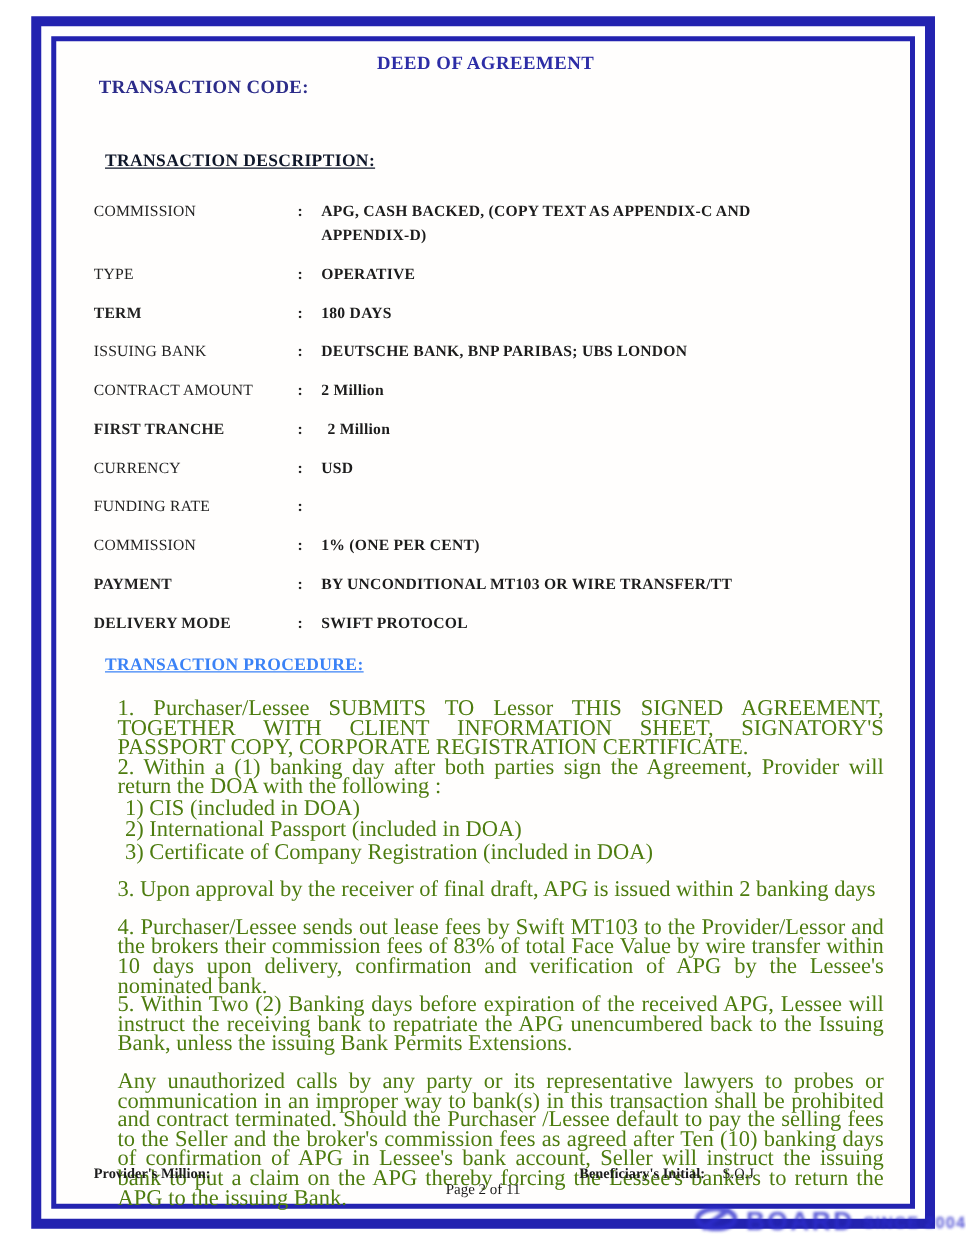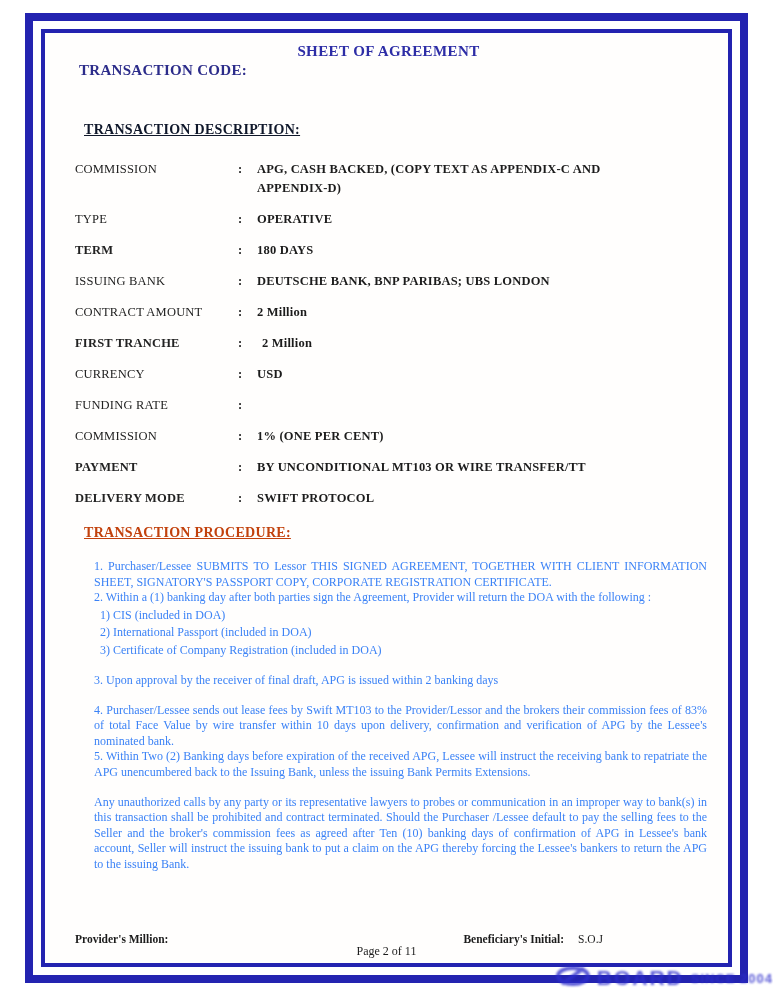--- a/index.html
+++ b/index.html
@@ -45,42 +45,42 @@
     padding-left:4px;
   }
   .section-heading{
     font-weight:bold;
     font-size:14px;
     letter-spacing:.3px;
     text-decoration:underline;
     padding-left:9px;
   }
   .heading-red{ color:#0f172a; margin-top:43px; }
-  .heading-blue{ color:#c2410c; margin-top:17px; }
+  .heading-blue{ color:#3b82f6; margin-top:17px; }
   .fields{ margin-top:22px; }
   .field-row{
     display:flex;
     align-items:flex-start;
     font-size:12.5px;
     margin-bottom:12px;
     line-height:19px;
     letter-spacing:.2px;
   }
   .field-label{ flex:0 0 163px; color:#222; }
   .bold-label .field-label{ font-weight:bold; }
   .field-colon{ flex:0 0 19px; font-weight:bold; }
   .field-value{ font-weight:bold; max-width:400px; }
   .indent-sm{ padding-left:5px; }
   .proc{
     margin-top:18px;
     padding-left:19px;
     width:613px;
-    font-size:12px;
+    font-size:18px;
     line-height:15.6px;
-    color:#3b82f6;
+    color:#4d7c0f;
   }
   .para{ margin:0; text-align:justify; }
   .para-left{ text-align:left; }
   .gap{ margin-top:14px; }
   .sublist{ margin-top:1px; }
   .subitem{
     padding-left:6px;
     line-height:17.4px;
     text-align:left;
   }
@@ -127,21 +127,21 @@
     letter-spacing:1px;
   }
 </style>
 </head>
 <body>
 
 <div class="frame-outer">
   <div class="frame-inner">
     <div class="content">
 
-      <div class="doc-title">SHEET OF AGREEMENT</div>
+      <div class="doc-title">DEED OF AGREEMENT</div>
       <div class="code-label">TRANSACTION CODE:</div>
 
       <div class="section-heading heading-red">TRANSACTION DESCRIPTION:</div>
 
       <div class="fields">
         <div class="field-row">
           <span class="field-label">COMMISSION</span>
           <span class="field-colon">:</span>
           <span class="field-value">APG, CASH BACKED, (COPY TEXT AS APPENDIX-C AND APPENDIX-D)</span>
         </div>

